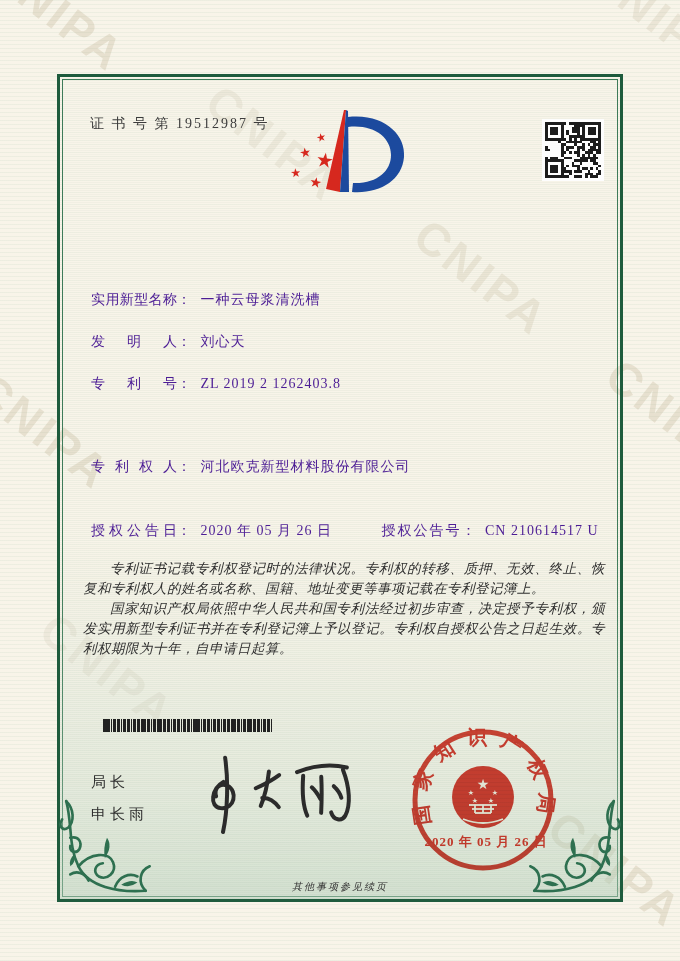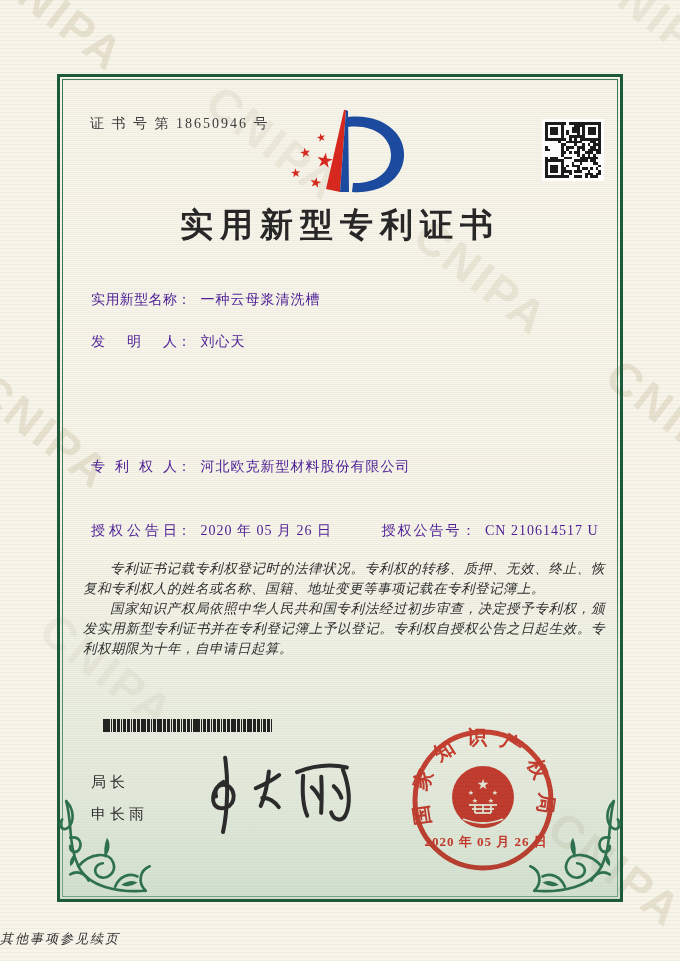--- a/index.html
+++ b/index.html
@@ -108,22 +108,22 @@
   .seal-date{
     position:absolute;left:351px;top:756px;width:150px;
     text-align:center;font-size:13px;letter-spacing:1px;
     color:#c0392b;font-weight:bold;
   }
   .page-number{
     position:absolute;left:0;top:804px;width:100%;
     text-align:center;font-size:12px;letter-spacing:2px;color:#3a3a3a;
   }
   .footer-note{
-    position:absolute;left:0;top:930px;width:100%;z-index:3;
-    font-size:13px;letter-spacing:2px;
+    position:absolute;left:0;top:880px;width:100%;z-index:3;
+    text-align:center;font-size:10px;letter-spacing:2px;
     font-style:italic;color:#333;
   }
 </style>
 </head>
 <body>
 
 <div class="page">
   <div class="bglines"></div>
 
   <span class="wm wm1">CNIPA</span>
@@ -169,21 +169,21 @@
           <path d="M34,86 C30,78 22,76 16,80"></path>
         </g>
         <g fill="#2e7050">
           <path d="M50,64 q8,-12 2,-20 q-4,10 -2,20"></path>
           <path d="M66,90 q10,-6 16,-2 q-8,6 -16,2"></path>
           <path d="M20,60 q-6,6 -4,12 q6,-4 4,-12"></path>
         </g>
       </svg>
     </div>
 
-    <div class="cert-number">证 书 号 第 18650946 号</div>
+    <div class="cert-number">证 书 号 第 19512987 号</div>
 
     <div class="logo">
       <svg viewBox="0 0 132 98" width="132" height="98">
         <path d="M66,12 C102,8 124,30 122,52 C120,76 97,89 70,87 L71,78 C95,79 109,66 109,50 C109,32 91,19 66,22 Z" fill="#1c4a9e"></path>
         <polygon points="62,5 64,5 58,87 44,84" fill="#d6281e"></polygon>
         <polygon points="64,5 66,6 67,87 58,87" fill="#1c4a9e"></polygon>
         <g fill="#d6281e" font-family="'DejaVu Sans',sans-serif" text-anchor="middle">
           <text x="40" y="36" font-size="11" transform="rotate(-14 40 36)">★</text>
           <text x="24" y="52" font-size="13" transform="rotate(-10 24 52)">★</text>
           <text x="42" y="62" font-size="20" transform="rotate(8 42 62)">★</text>
@@ -431,29 +431,32 @@
           <div style="grid-area: 21 / 12;"></div>
           <div style="grid-area: 21 / 13;"></div>
           <div style="grid-area: 21 / 14;"></div>
           <div style="grid-area: 21 / 16;"></div>
           <div style="grid-area: 21 / 18;"></div>
           <div style="grid-area: 21 / 19;"></div>
           <div style="grid-area: 21 / 20;"></div>
         </div>
     </div>
 
-    <div class="title">实用新型专利证书</div>
 
     <div class="frow r1">
       <span class="flabel">实用新型名称</span><span class="fcolon">：</span>
       <span class="fvalue">一种云母浆清洗槽</span>
     </div>
     <div class="frow r2">
       <span class="flabel">发明人</span><span class="fcolon">：</span>
       <span class="fvalue">刘心天</span>
+    </div>
+    <div class="frow r3">
+      <span class="flabel">专利号</span><span class="fcolon">：</span>
+      <span class="fvalue">ZL 2019 2 1262403.8</span>
     </div>
     <div class="frow r5">
       <span class="flabel">专利权人</span><span class="fcolon">：</span>
       <span class="fvalue">河北欧克新型材料股份有限公司</span>
     </div>
     <div class="frow r7">
       <span class="flabel">授权公告日</span><span class="fcolon">：</span>
       <span class="fvalue">2020 年 05 月 26 日</span>
       <span class="grant2"><span class="flabel2">授权公告号</span><span>：</span>
       <span class="fvalue">CN 210614517 U</span></span>

